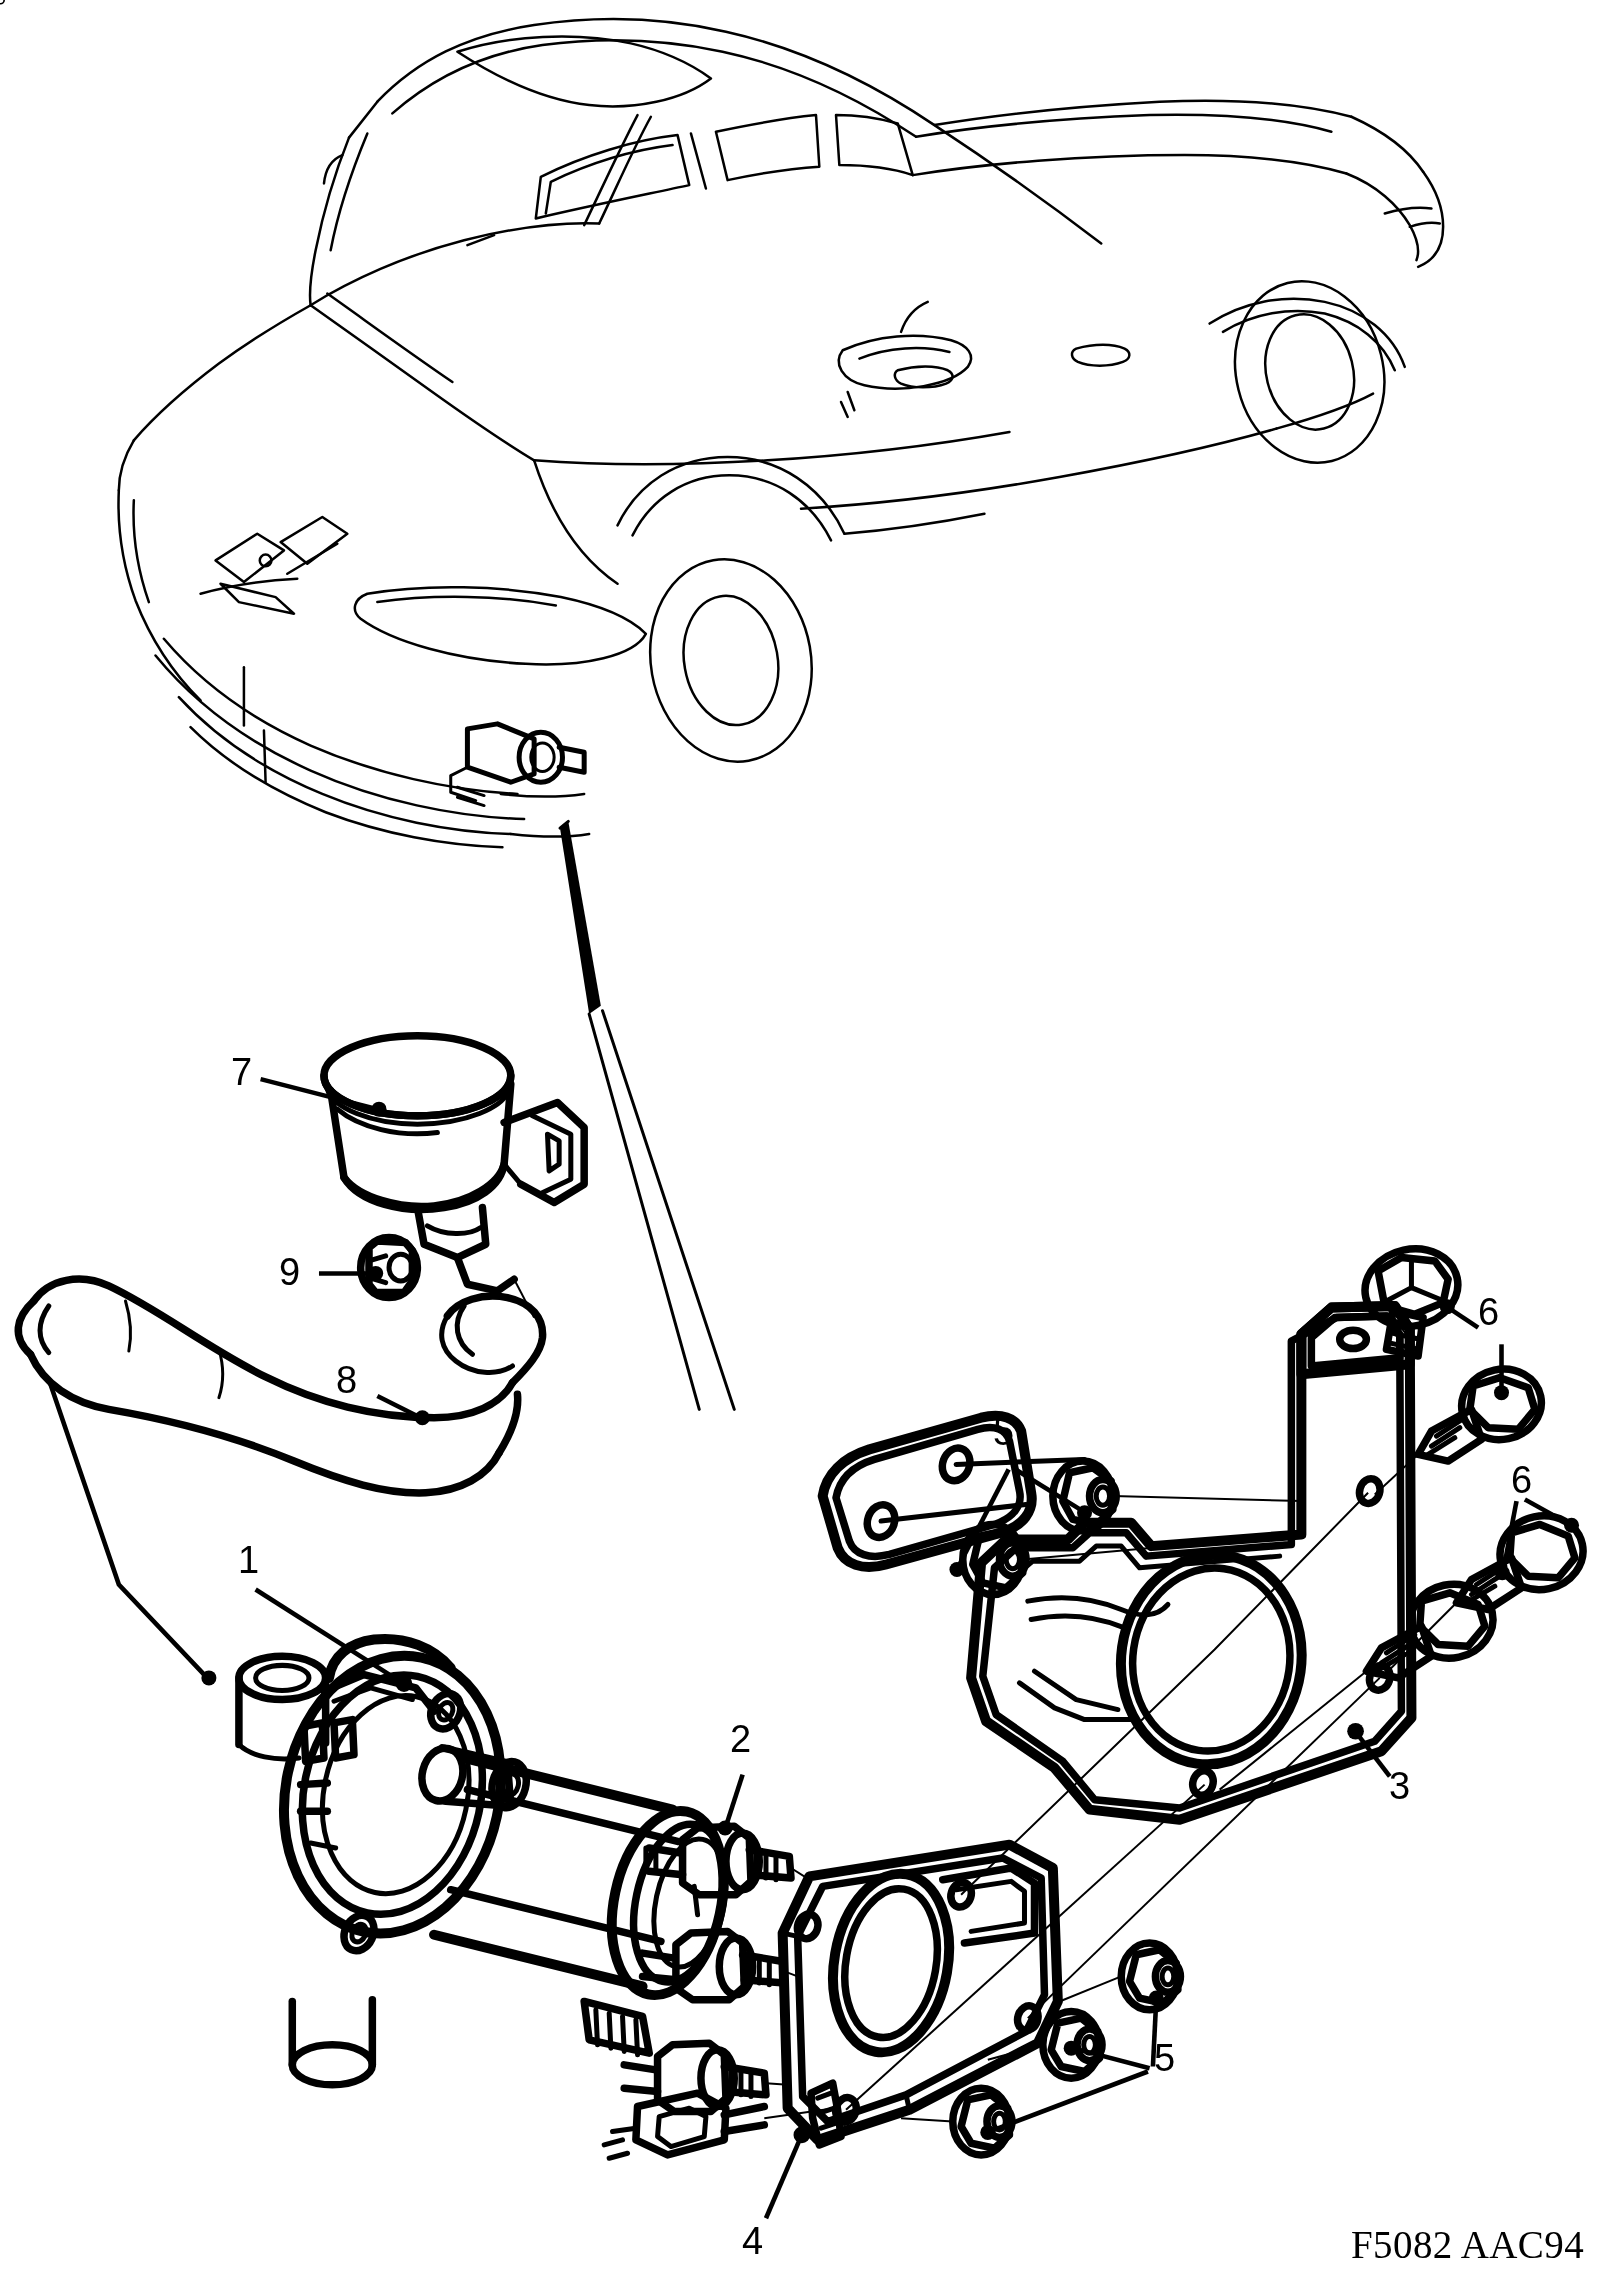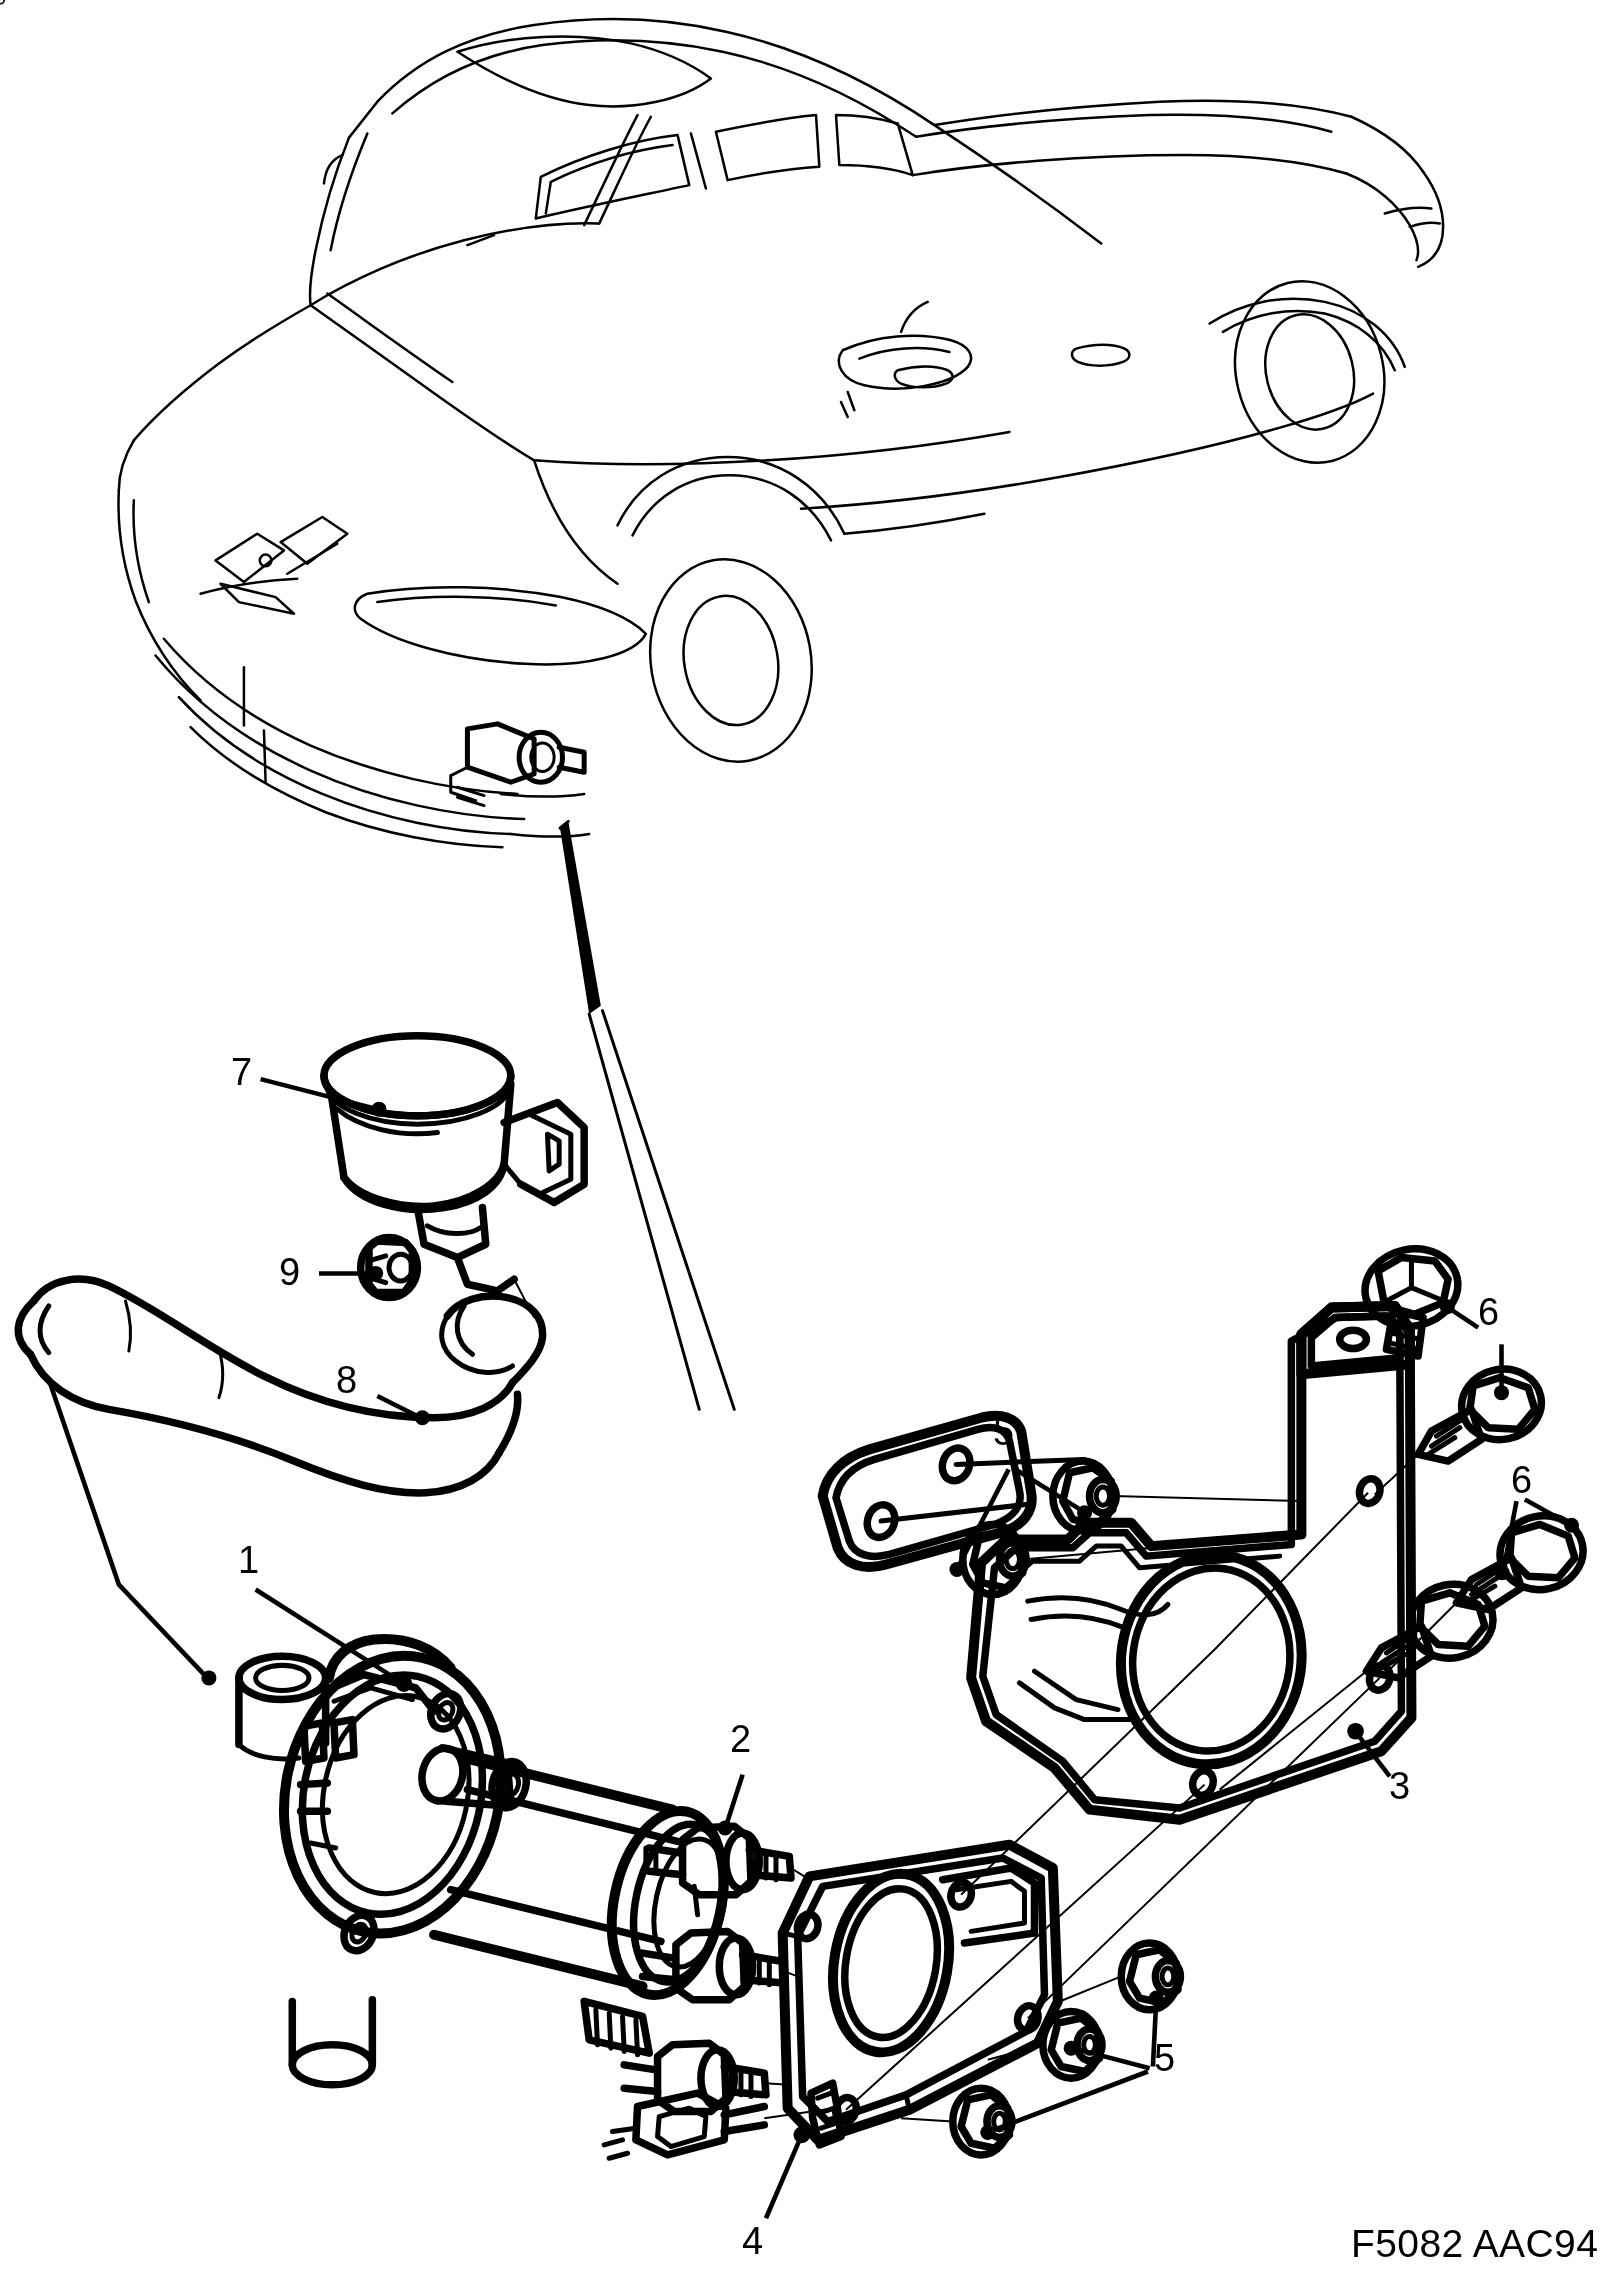--- a/index.html
+++ b/index.html
@@ -14,21 +14,21 @@
     position:absolute;
     font-family:"Liberation Sans", sans-serif;
     font-size:38px;
     color:#000;
     line-height:1;
     white-space:nowrap;
     user-select:none;
   }
   #figref{
     position:absolute;
-    font-family:Liberation Sans, sans-serif;
+    font-family:Liberation Serif, serif;
     font-size:39px;
     letter-spacing:0.4px;
     color:#000;
     white-space:nowrap;
     text-align:right;
   }
 </style>
 </head>
 <body>
 

